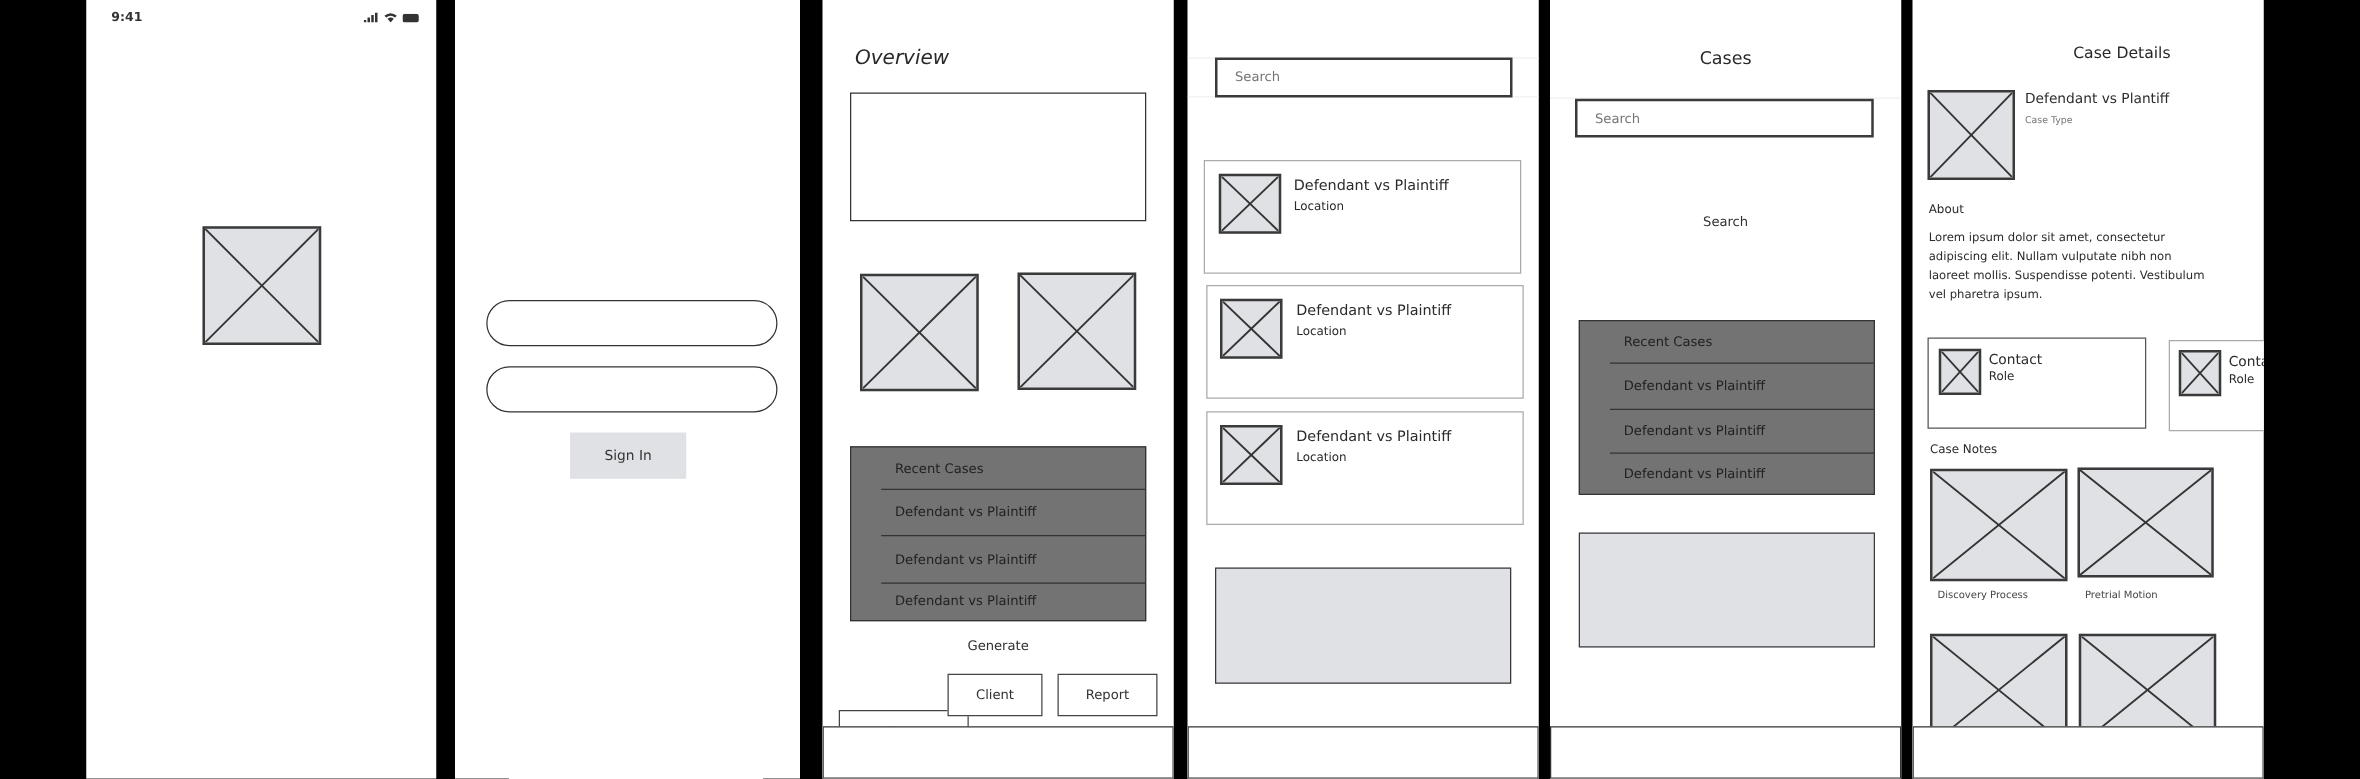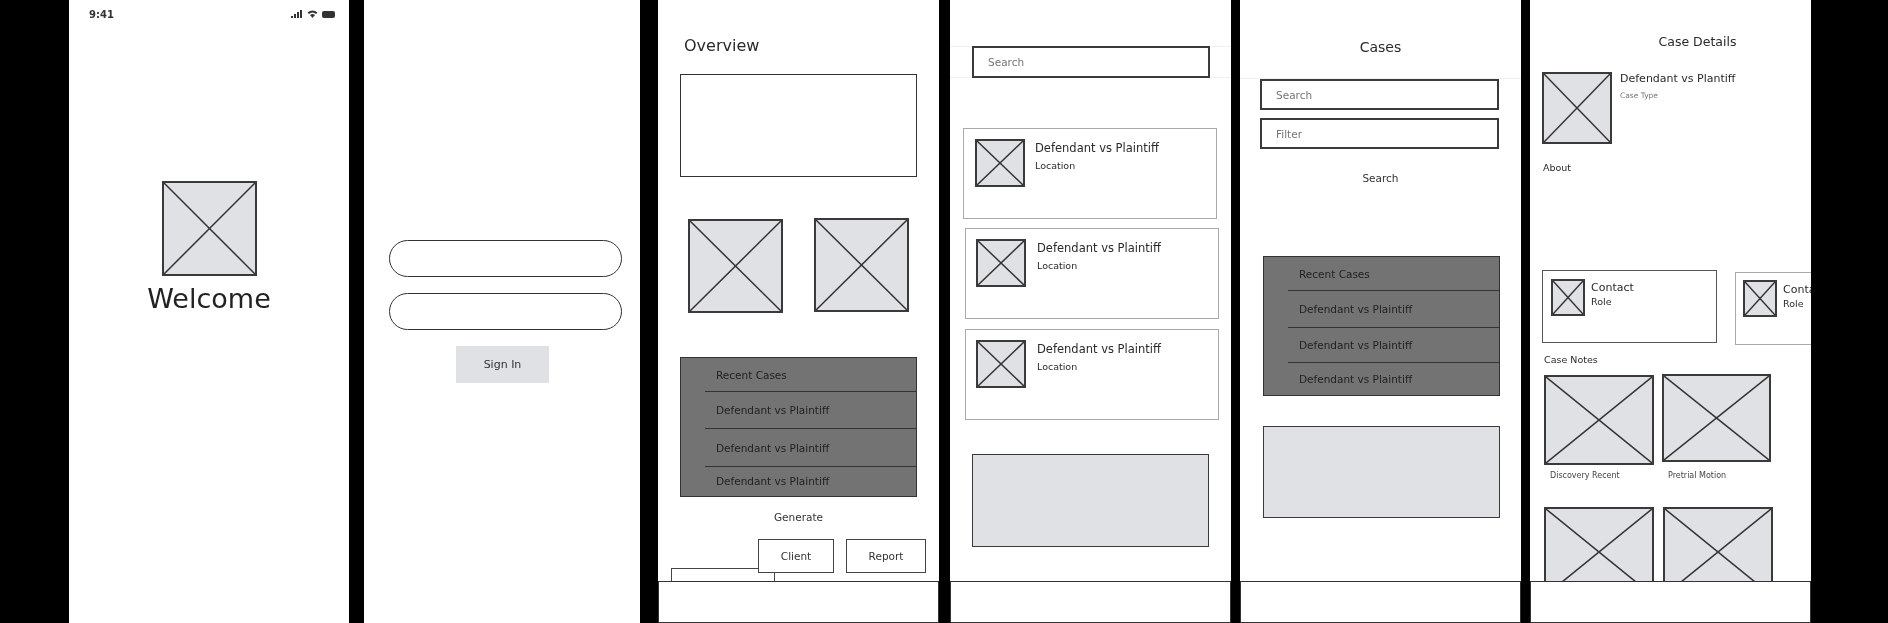--- a/index.html
+++ b/index.html
@@ -42,32 +42,31 @@
         <rect x="0" y="0" width="13" height="7" rx="2" fill="#333"></rect>
       </svg>
   </div>
 
   <div class="ph" style="left:93px; top:181px; width:95px; height:95px;">
     <svg viewBox="0 0 100 100" preserveAspectRatio="none">
         <line x1="0" y1="0" x2="100" y2="100" stroke="#333" stroke-width="1.5" vector-effect="non-scaling-stroke"></line>
         <line x1="100" y1="0" x2="0" y2="100" stroke="#333" stroke-width="1.5" vector-effect="non-scaling-stroke"></line>
       </svg>
   </div>
-  <div class="txt" style="left:0; width:280px; text-align:center; top:283px; font-size:27px; color:#222;">Welcome</div>
 
 </div>
 
 <div class="screen" style="left:364px; width:276px;">
   <input class="pill" style="left: 25px; top: 240px; width: 233px; height: 37px;" placeholder="">
   <input class="pill" type="password" style="left: 25px; top: 293px; width: 233px; height: 37px;" placeholder="">
   <div class="btn-grey" style="left:92px; top:346px; width:93px; height:37px;">Sign In</div>
 </div>
 
 <div class="screen" style="left:658px; width:281px;">
-  <div class="txt" style="left:26px; top:36px; font-size:16px;">Overview</div>
+  <div class="txt" style="left:26px; top:36px; font-size:16px;font-style:italic;">Overview</div>
   <div class="box" style="left:22px; top:74px; width:237px; height:103px;"></div>
 
   <div class="ph" style="left:30px; top:219px; width:95px; height:94px;">
     <svg viewBox="0 0 100 100" preserveAspectRatio="none">
         <line x1="0" y1="0" x2="100" y2="100" stroke="#333" stroke-width="1.5" vector-effect="non-scaling-stroke"></line>
         <line x1="100" y1="0" x2="0" y2="100" stroke="#333" stroke-width="1.5" vector-effect="non-scaling-stroke"></line>
       </svg>
   </div>
   <div class="ph" style="left:156px; top:218px; width:95px; height:94px;">
     <svg viewBox="0 0 100 100" preserveAspectRatio="none">
@@ -131,21 +130,20 @@
   <div class="grey-block" style="left:22px; top:454px; width:237px; height:93px;"></div>
 
   <div class="tabbar" style="left:0; width:281px;"></div>
 </div>
 
 <div class="screen" style="left:1240px; width:281px;">
   <div class="txt" style="left:0; width:281px; text-align:center; top:39px; font-size:14px;">Cases</div>
   <div class="abs" style="left:0; top:78px; width:281px; height:1px; background:#f0f0f0;"></div>
 
   <input class="field" style="left: 20px; top: 79px; width: 239px; height: 31px; font-family: &quot;DejaVu Sans&quot;, sans-serif;" placeholder="Search">
-  <input class="field" style="left: 20px; top: 118px; width: 239px; height: 31px; font-family: &quot;DejaVu Sans&quot;, sans-serif;" placeholder="Filter">
   <div class="txt" style="left:0; width:281px; text-align:center; top:172px; font-size:10.5px; color:#333;">Search</div>
 
   <div class="list" style="left:23px; top:256px; width:237px; height:140px;">
     <div class="row" style="height:34px;">Recent Cases</div>
     <div class="row" style="height:37px;">Defendant vs Plaintiff</div>
     <div class="row" style="height:35px;">Defendant vs Plaintiff</div>
     <div class="row" style="height:31px;">Defendant vs Plaintiff</div>
   </div>
 
   <div class="grey-block" style="left:23px; top:426px; width:237px; height:92px;"></div>
@@ -159,20 +157,21 @@
   <div class="ph" style="left:12px; top:72px; width:70px; height:72px;">
     <svg viewBox="0 0 100 100" preserveAspectRatio="none">
         <line x1="0" y1="0" x2="100" y2="100" stroke="#333" stroke-width="1.5" vector-effect="non-scaling-stroke"></line>
         <line x1="100" y1="0" x2="0" y2="100" stroke="#333" stroke-width="1.5" vector-effect="non-scaling-stroke"></line>
       </svg>
   </div>
   <div class="txt" style="left:90px; top:72px; font-size:11px;">Defendant vs Plantiff</div>
   <div class="txt" style="left:90px; top:91px; font-size:7.5px; color:#777;">Case Type</div>
 
   <div class="txt" style="left:13px; top:162px; font-size:9.5px;">About</div>
+  <div class="abs" style="left:13px; top:183px; width:225px; font-size:9.3px; line-height:15px; color:#2a2a2a;">Lorem ipsum dolor sit amet, consectetur adipiscing elit. Nullam vulputate nibh non laoreet mollis. Suspendisse potenti. Vestibulum vel pharetra ipsum.</div>
 
   <div class="txt" style="left:13px; top:252px; font-size:9.5px;margin-top:20px;">Contacts</div>
 
   <div class="box" style="left:12px; top:270px; width:175px; height:73px; border-color:#555;">
     <div class="ph" style="left:8px; top:8px; width:34px; height:37px;">
       <svg viewBox="0 0 100 100" preserveAspectRatio="none">
           <line x1="0" y1="0" x2="100" y2="100" stroke="#333" stroke-width="1.5" vector-effect="non-scaling-stroke"></line>
           <line x1="100" y1="0" x2="0" y2="100" stroke="#333" stroke-width="1.5" vector-effect="non-scaling-stroke"></line>
         </svg>
     </div>
@@ -192,21 +191,21 @@
   </div>
 
   <div class="txt" style="left:14px; top:354px; font-size:9.5px;">Case Notes</div>
 
   <div class="ph" style="left:14px; top:375px; width:110px; height:90px;">
     <svg viewBox="0 0 100 100" preserveAspectRatio="none">
         <line x1="0" y1="0" x2="100" y2="100" stroke="#333" stroke-width="1.5" vector-effect="non-scaling-stroke"></line>
         <line x1="100" y1="0" x2="0" y2="100" stroke="#333" stroke-width="1.5" vector-effect="non-scaling-stroke"></line>
       </svg>
   </div>
-  <div class="txt" style="left:20px; top:471px; font-size:8px; color:#444;">Discovery Recent</div>
+  <div class="txt" style="left:20px; top:471px; font-size:8px; color:#444;">Discovery Process</div>
 
   <div class="ph" style="left:132px; top:374px; width:109px; height:88px;">
     <svg viewBox="0 0 100 100" preserveAspectRatio="none">
         <line x1="0" y1="0" x2="100" y2="100" stroke="#333" stroke-width="1.5" vector-effect="non-scaling-stroke"></line>
         <line x1="100" y1="0" x2="0" y2="100" stroke="#333" stroke-width="1.5" vector-effect="non-scaling-stroke"></line>
       </svg>
   </div>
   <div class="txt" style="left:138px; top:471px; font-size:8px; color:#444;">Pretrial Motion</div>
 
   <div class="ph" style="left:14px; top:507px; width:110px; height:90px;">

